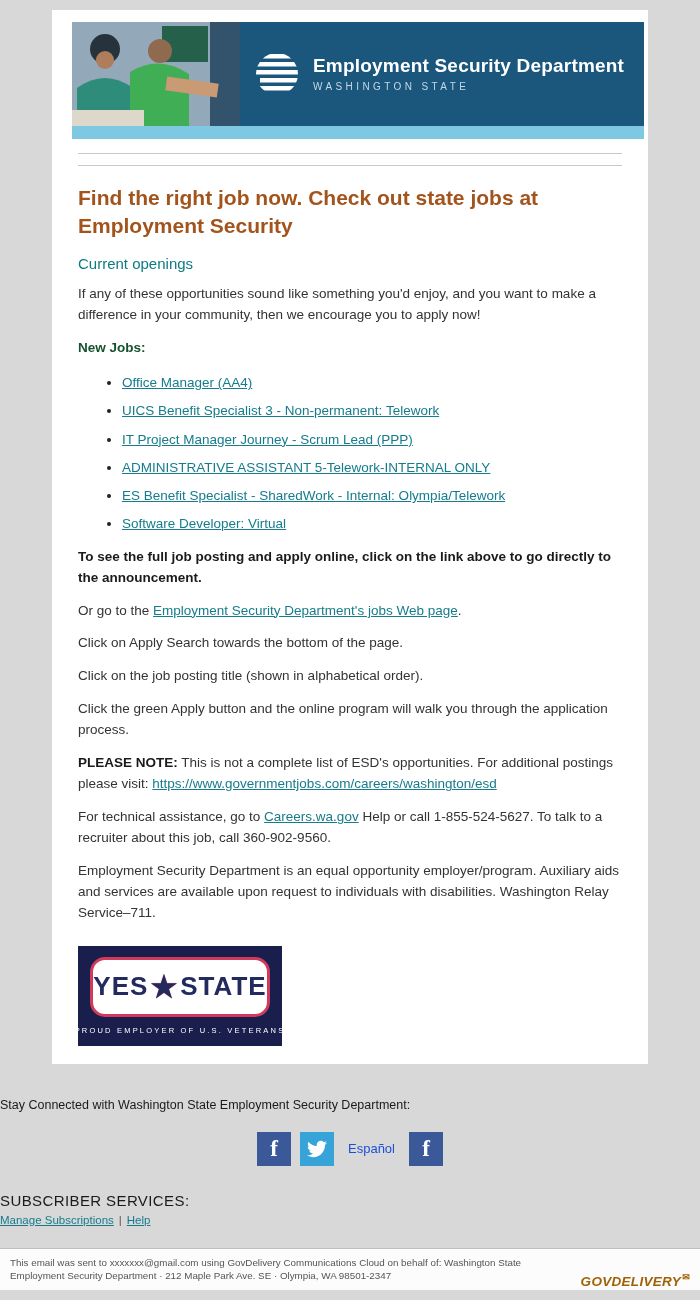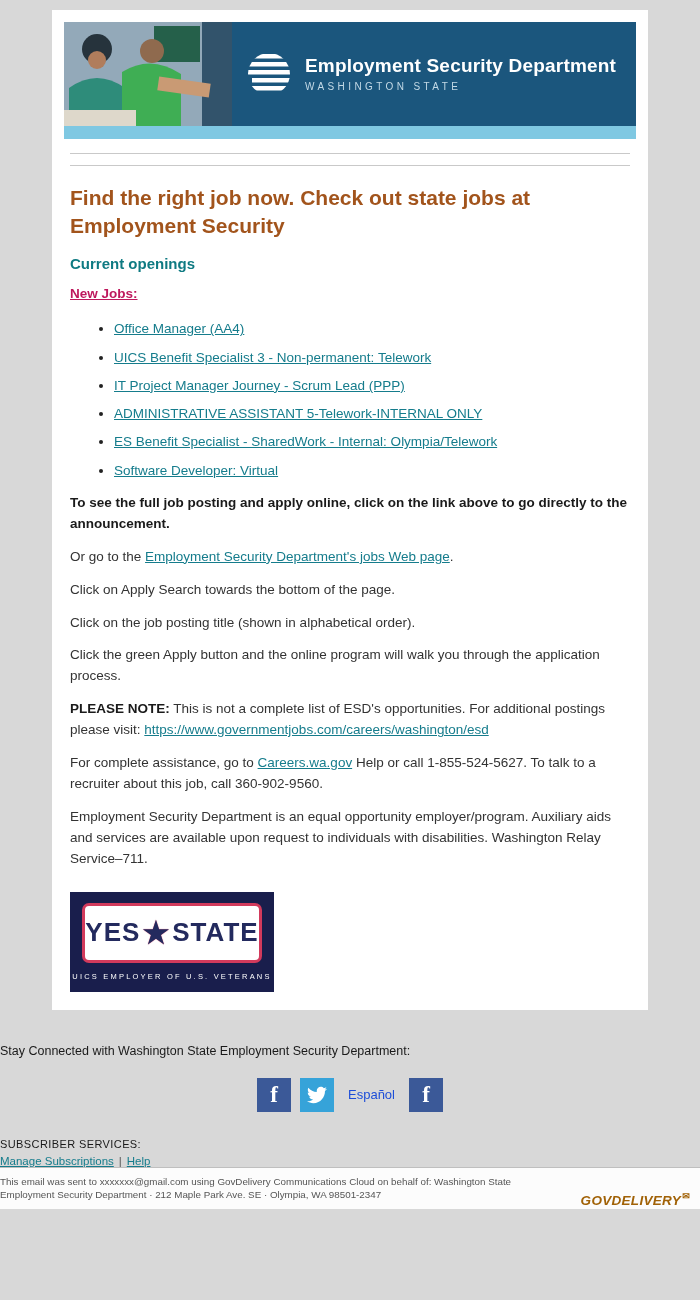--- a/index.html
+++ b/index.html
@@ -2,61 +2,61 @@
 <html><head>
 <meta charset="utf-8">
 <style>
   html,body{margin:0;padding:0}
   body{
     width:700px;height:1300px;overflow:hidden;
     background:#d8d8d8;
     font-family:"Liberation Sans",sans-serif;color:#333;
   }
   .page{width:700px;height:1300px;position:relative}
-  .card{width:596px;margin:0 auto;background:#fff;padding:12px 12px 18px;box-sizing:border-box;position:relative;top:10px}
+  .card{width:596px;margin:0 auto;background:#fff;padding:12px 20px 18px;box-sizing:border-box;position:relative;top:10px}
   
   .banner{display:flex;height:104px;width:572px}
   .banner-photo{width:168px;height:104px;flex:none;overflow:hidden;background:#93a9b9}
   .banner-photo svg{display:block;width:100%;height:100%}
   .banner-blue{flex:1;background:#1b567d;display:flex;align-items:center;gap:13px;padding-left:14px;box-sizing:border-box}
   .logo-circle{width:46px;height:46px;flex:none}
   .brand-title{color:#ffffff;font-size:19px;font-weight:bold;letter-spacing:.2px;line-height:1.1}
   .brand-sub{color:#c3d9e6;font-size:10px;letter-spacing:3.4px;margin-top:4px}
   .strip{height:13px;background:#7fc8e2;width:572px}
   
   .content{padding:0 6px}
   hr.rule{border:0;border-top:1px solid #c9c9c9;margin:14px 0 0}
   hr.rule + hr.rule{margin-top:11px}
   h1{margin:18px 28px 0 0;font-size:21px;line-height:1.32;color:#a2541c;font-weight:bold}
-  h2{margin:16px 0 0;font-size:15px;color:#0e7a82;font-weight:bold}
+  h2{margin:16px 0 0;font-size:15px;color:#0e7a82;font-weight:normal}
   .content p{margin:12px 0 0;font-size:13.5px;line-height:1.55;color:#333}
-  .new-jobs span{font-weight:bold;text-decoration:underline;color:#be185d}
+  .new-jobs span{font-weight:bold;color:#14532d}
   ul{margin:14px 0 0 44px;padding:0}
   li{margin:0 0 8px;font-size:13.5px;line-height:1.5;color:#222}
   a.link{color:#157c8c;text-decoration:underline;cursor:pointer}
   p.bold{font-weight:bold;color:#1a1a1a}
   .content p strong{color:#1a1a1a}
   
   .yesvets{margin-top:22px;width:204px;height:100px;background:#191e4c;display:flex;flex-direction:column;align-items:center;justify-content:center}
-  .yv-box{width:174px;height:54px;background:#fff;border:3px solid #d23a5c;border-radius:7px;display:flex;align-items:center;justify-content:center;font-weight:bold;font-size:26px;color:#232a5e;letter-spacing:1px}
+  .yv-box{width:174px;height:54px;background:#fff;border:3px solid #d23a5c;border-radius:15px;display:flex;align-items:center;justify-content:center;font-weight:bold;font-size:26px;color:#232a5e;letter-spacing:1px}
   .yv-star{font-size:30px;margin:0 2px;color:#232a5e;text-shadow:0 0 1px #d23a5c;line-height:1}
   .yv-tag{color:#ffffff;font-size:7.5px;letter-spacing:2.2px;margin-top:9px;white-space:nowrap}
   
   .footer{padding-top:44px}
   .stay{margin:0;font-size:12.5px;color:#1a1a1a}
   .social{margin-top:20px;display:flex;justify-content:center;align-items:center;gap:9px}
   .fb{width:34px;height:34px;background:#3b5998;color:#fff;display:flex;align-items:center;justify-content:center;font-size:23px;font-weight:bold;text-decoration:none;font-family:"Liberation Serif",serif;cursor:pointer}
   .tw{width:34px;height:34px;background:#36a3d9;display:flex;align-items:center;justify-content:center;cursor:pointer}
   .esp{font-size:13px;color:#1d4ed8;text-decoration:none;margin:0 5px;cursor:pointer}
-  .subs{margin:26px 0 0;font-size:11px;color:#1a1a1a;letter-spacing:.4px}
+  .subs{margin:26px 0 0;font-size:15px;color:#1a1a1a;letter-spacing:.4px}
   .sublinks{margin:5px 0 0;font-size:11.5px}
   .sublinks a{font-size:11.5px}
   .sep{color:#555;margin:0 5px}
   
-  .legal{background:#fcfcfc;border-top:1px solid #bfbfbf;padding:7px 0 0;position:relative;height:42px;box-sizing:border-box}
+  .legal{margin-top:22px;background:#fcfcfc;border-top:1px solid #bfbfbf;padding:7px 10px 0;position:relative;height:42px;box-sizing:border-box}
   .legal-text{margin:0;font-size:9.8px;line-height:1.4;color:#555;width:560px}
   .govd{position:absolute;right:10px;top:23px;font-weight:bold;font-style:italic;font-size:13.5px;color:#a16207;letter-spacing:.3px;white-space:nowrap}
   .env{font-size:9px;font-style:normal;vertical-align:super;margin-left:1px}
 </style>
 </head>
 <body>
 
 <div class="page">
   <div class="card">
 
@@ -98,20 +98,21 @@
     </div>
     <div class="strip"></div>
 
     <div class="content">
       <hr class="rule">
       <hr class="rule">
 
       <h1>Find the right job now. Check out state jobs at Employment Security</h1>
       <h2>Current openings</h2>
 
+      <p>If any of these opportunities sound like something you'd enjoy, and you want to make a difference in your community, then we encourage you to apply now!</p>
 
       <p class="new-jobs"><span>New Jobs:</span></p>
 
       <ul>
         <li><a href="#" class="link">Office Manager (AA4)</a></li>
         <li><a href="#" class="link">UICS Benefit Specialist 3 - Non-permanent: Telework</a></li>
         <li><a href="#" class="link">IT Project Manager Journey - Scrum Lead (PPP)</a></li>
         <li><a href="#" class="link">ADMINISTRATIVE ASSISTANT 5-Telework-INTERNAL ONLY</a></li>
         <li><a href="#" class="link">ES Benefit Specialist - SharedWork - Internal: Olympia/Telework</a></li>
         <li><a href="#" class="link">Software Developer: Virtual</a></li>
@@ -120,31 +121,31 @@
       <p class="bold">To see the full job posting and apply online, click on the link above to go directly to the announcement.</p>
 
       <p><span>Or go to the </span><a href="#" class="link">Employment Security Department's jobs Web page</a><span>.</span></p>
 
       <p>Click on Apply Search towards the bottom of the page.</p>
       <p>Click on the job posting title (shown in alphabetical order).</p>
       <p>Click the green Apply button and the online program will walk you through the application process.</p>
 
       <p><strong>PLEASE NOTE:</strong><span>  This is not a complete list of ESD's opportunities. For additional postings please visit:  </span><a href="#" class="link">https://www.governmentjobs.com/careers/washington/esd</a></p>
 
-      <p><span>For complete assistance, go to </span><a href="#" class="link">Careers.wa.gov</a><span> Help or call 1-855-524-5627.  To talk to a recruiter about this job, call 360-902-9560.</span></p>
+      <p><span>For technical assistance, go to </span><a href="#" class="link">Careers.wa.gov</a><span> Help or call 1-855-524-5627.  To talk to a recruiter about this job, call 360-902-9560.</span></p>
 
       <p>Employment Security Department is an equal opportunity employer/program. Auxiliary aids and services are available upon request to individuals with disabilities. Washington Relay Service–711.</p>
 
       <div class="yesvets">
         <div class="yv-box">
           <span>YES</span>
           <span class="yv-star">★</span>
           <span>STATE</span>
         </div>
-        <div class="yv-tag">UICS EMPLOYER OF U.S. VETERANS</div>
+        <div class="yv-tag">PROUD EMPLOYER OF U.S. VETERANS</div>
       </div>
     </div>
   </div>
 
   <div class="footer">
     <p class="stay">Stay Connected with Washington State Employment Security Department:</p>
 
     <div class="social">
       <a href="#" class="fb">
           <span>f</span>

